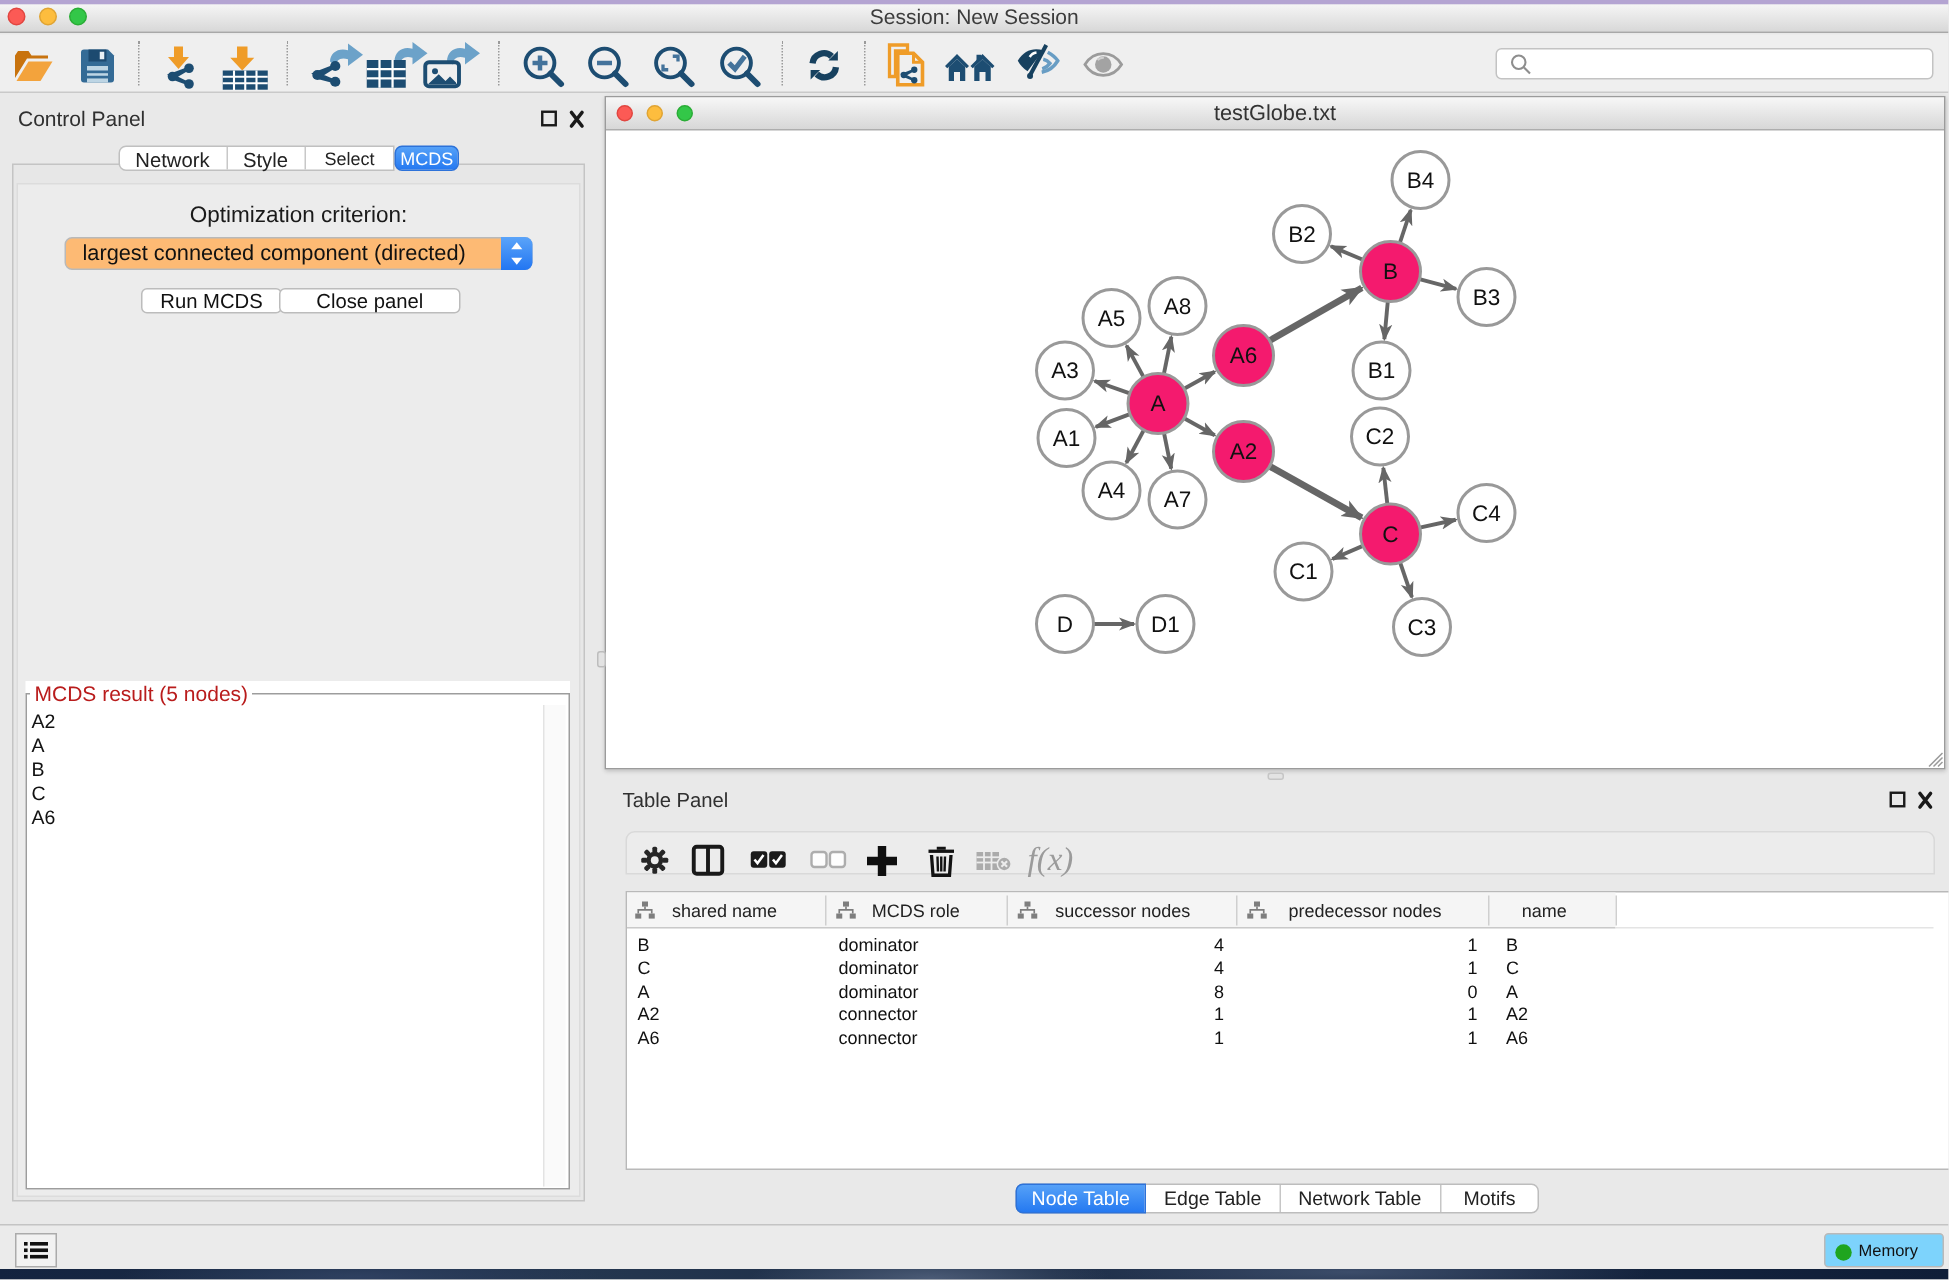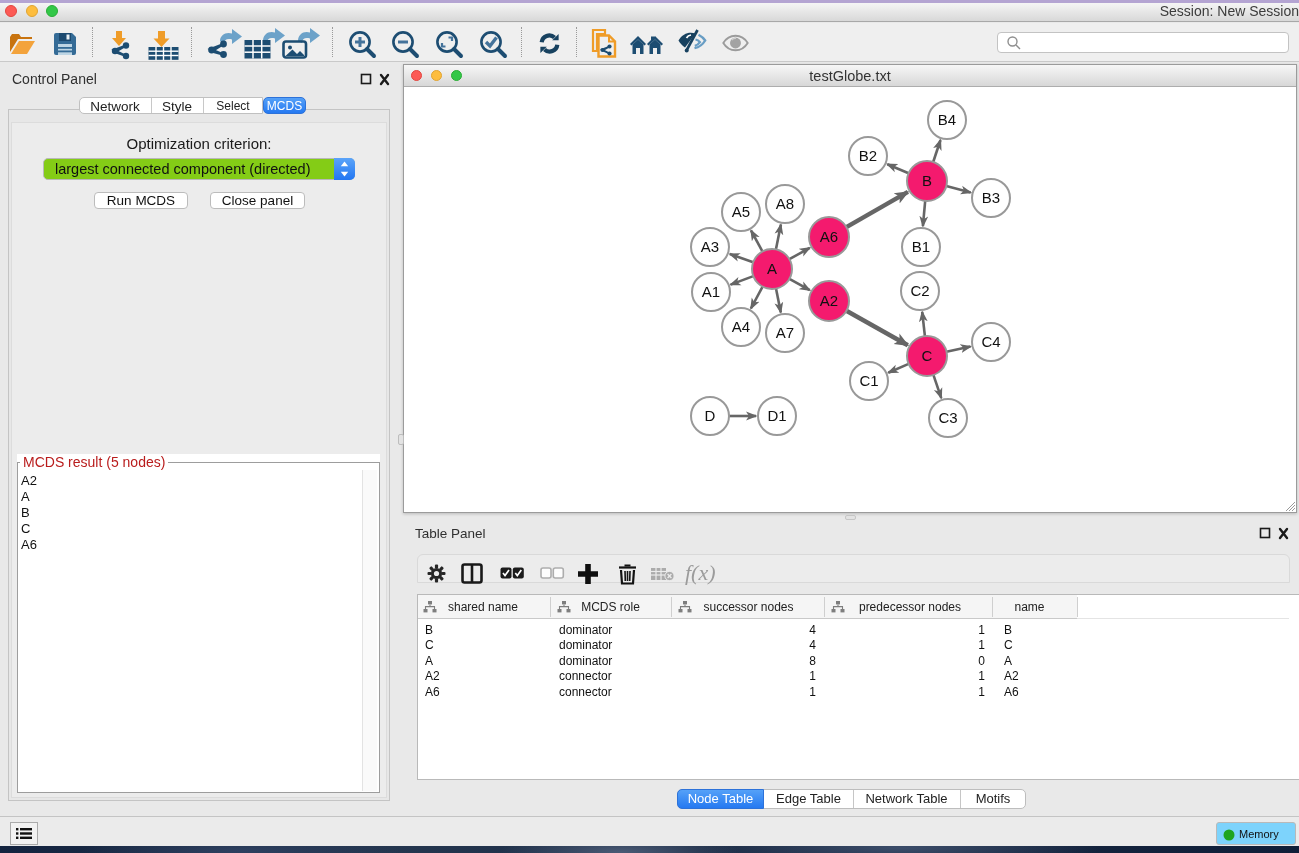--- a/index.html
+++ b/index.html
@@ -2,34 +2,34 @@
 <html><head><meta charset="utf-8"><style>
 *{margin:0;padding:0;box-sizing:border-box}
 html,body{width:1299px;height:853px;font-family:"Liberation Sans",sans-serif;overflow:hidden}
 body{position:relative;background:#e9e9e9}
 .abs{position:absolute}
 
 #wall-top{left:0;top:0;width:1299px;height:3px;background:#b4a4d2}
 #wall-bot{left:0;top:846px;width:1299px;height:7px;background:radial-gradient(ellipse 120px 20px at 620px 6px,#4a5a75,transparent),radial-gradient(ellipse 200px 18px at 900px 2px,#3c4d6a,transparent),radial-gradient(ellipse 160px 16px at 240px 5px,#2e4060,transparent),linear-gradient(90deg,#13233f,#24364f 30%,#1a2a44 60%,#0f1e38)}
 
 #titlebar{left:0;top:3px;width:1299px;height:19px;background:linear-gradient(#f5f5f5,#d8d8d8);border-bottom:1px solid #a8a8a8}
-#titlebar .t{position:absolute;left:0;right:0;top:0;text-align:right;font-size:14px;color:#3c3c3c}
+#titlebar .t{position:absolute;left:0;right:0;top:0;text-align:center;font-size:14px;color:#3c3c3c}
 .tl{position:absolute;border-radius:50%;width:12px;height:12px;top:2px}
 
 #toolbar{left:0;top:23px;width:1299px;height:39px;background:#efefef;border-bottom:1px solid #c9c9c9}
 .sep{position:absolute;top:4px;height:30px;width:0;border-left:1px dotted #9a9a9a}
 #search{left:997px;top:9px;width:292px;height:21px;background:#fff;border:1px solid #c3c3c3;border-radius:4px}
 
 #cp-title{left:12px;top:71px;font-size:14px;color:#303030}
 #cp-box{left:8px;top:109px;width:382px;height:692px;border:1px solid #c4c4c4;background:#e7e7e7}
 #cp-inner{left:11px;top:122px;width:376px;height:676px;background:#ececec;border:1px solid #dcdcdc}
 .tab{position:absolute;top:97px;height:18px;background:#fff;border:1px solid #c0c0c0;font-size:13px;color:#222;text-align:center;line-height:17px}
 #tab-mcds{background:linear-gradient(#55a1f8,#2579f1);color:#fff;border:1px solid #2d72d9;border-radius:5px}
 #optlabel{left:0;top:135px;width:398px;text-align:center;font-size:15px;color:#1a1a1a}
-#dropdown{left:43px;top:158px;width:312px;height:22px;background:#84cc16;border:1px solid #b9b9b9;border-radius:5px;font-size:14.5px;color:#111;line-height:20px;padding-left:11px}
+#dropdown{left:43px;top:158px;width:312px;height:22px;background:#fdba74;border:1px solid #b9b9b9;border-radius:5px;font-size:14.5px;color:#111;line-height:20px;padding-left:11px}
 #dd-step{right:-1px;top:-1px;width:21px;height:22px;border-radius:0 5px 5px 0;background:linear-gradient(#5ba4f9,#2276f2)}
 .btn{position:absolute;top:192px;height:17px;background:#fff;border:1px solid #bcbcbc;border-radius:4px;font-size:13.5px;color:#111;text-align:center;line-height:15px}
 #mcds-result{left:17px;top:454px;width:363px;height:339px;background:#fff}
 #mcds-border{left:17px;top:462px;width:363px;height:331px;border:1px solid #9d9d9d}
 #mcds-leg{left:20px;top:454px;font-size:14px;color:#b91c1c;background:#fff;padding:0 3px}
 .li{position:absolute;left:21px;font-size:13px;color:#111}
 #vscroll{left:345px;top:16px;width:15px;height:321px;background:#fafafa;border-left:1px solid #e3e3e3}
 
 #nw{left:403px;top:64px;width:894px;height:449px;background:#fff;border:1px solid #9b9b9b;box-shadow:0 1px 3px rgba(0,0,0,0.2)}
 #nw-tb{left:0;top:0;width:892px;height:22px;background:linear-gradient(#f7f7f7,#d7d7d7);border-bottom:1px solid #adadad}
@@ -231,21 +231,21 @@
 <div class="abs" id="optlabel">Optimization criterion:</div>
 <div class="abs" id="dropdown">largest connected component (directed)
   <div class="abs" id="dd-step">
       <svg width="21" height="22" viewBox="0 0 21 22">
         <path d="M10.5 3.5 L14.2 8.2 L6.8 8.2 z" fill="#fff"></path>
         <path d="M10.5 18.5 L14.2 13.8 L6.8 13.8 z" fill="#fff"></path>
       </svg>
     </div>
 </div>
 <div class="btn" style="left:94px;width:94px">Run MCDS</div>
-<div class="btn" style="left:210px;width:95px">Close panel</div>
+<div class="btn" style="left:186px;width:121px">Close panel</div>
 <div class="abs" id="mcds-result">
   <div class="abs" id="vscroll"></div>
 </div>
 <div class="abs" id="mcds-border"></div>
 <div class="abs" id="mcds-leg">MCDS result (5 nodes)</div>
 <div class="abs li" style="top:473px">A2</div>
 <div class="abs li" style="top:489px">A</div>
 <div class="abs li" style="top:505px">B</div>
 <div class="abs li" style="top:521px">C</div>
 <div class="abs li" style="top:537px">A6</div>

